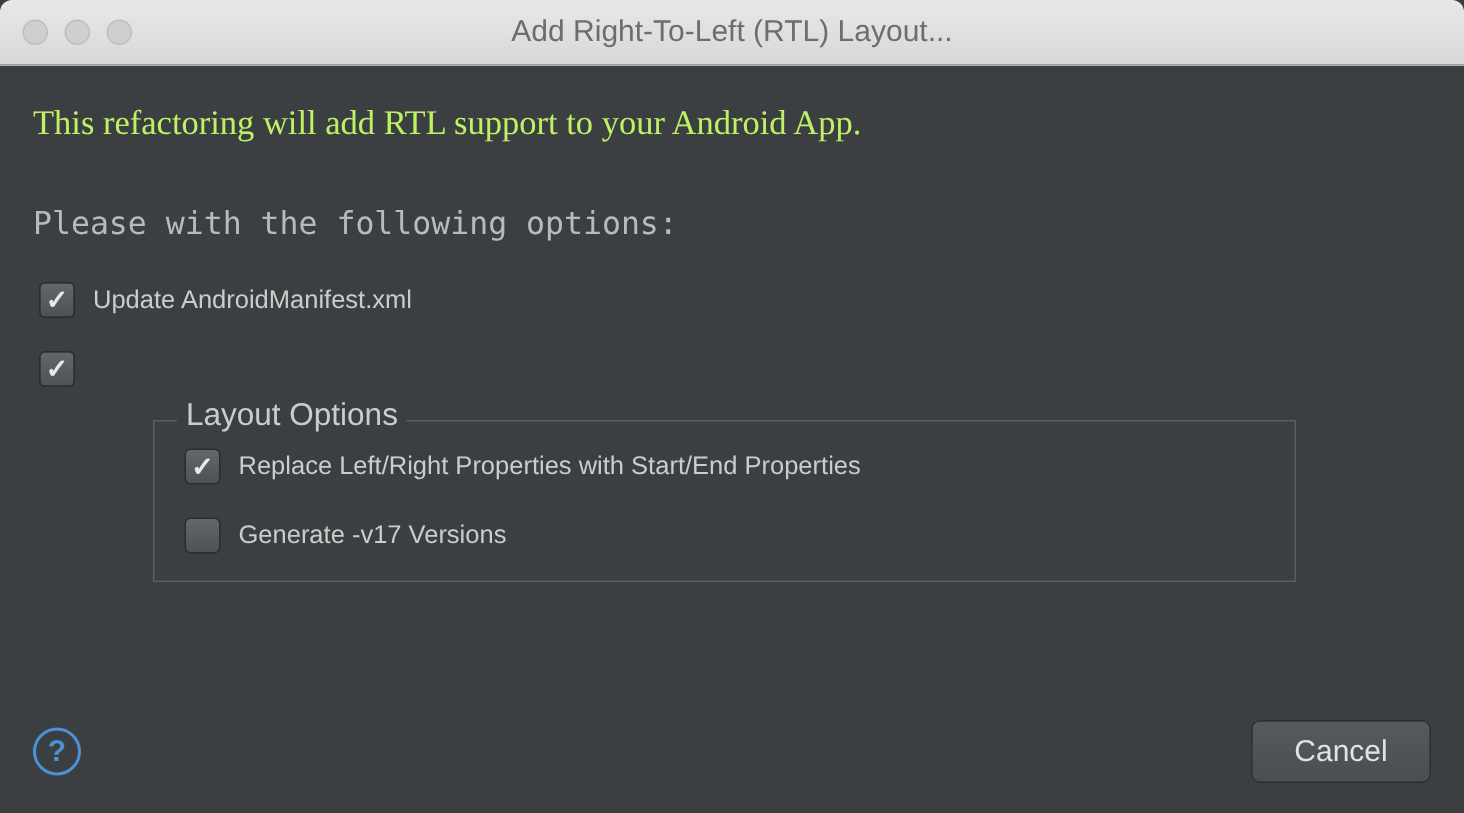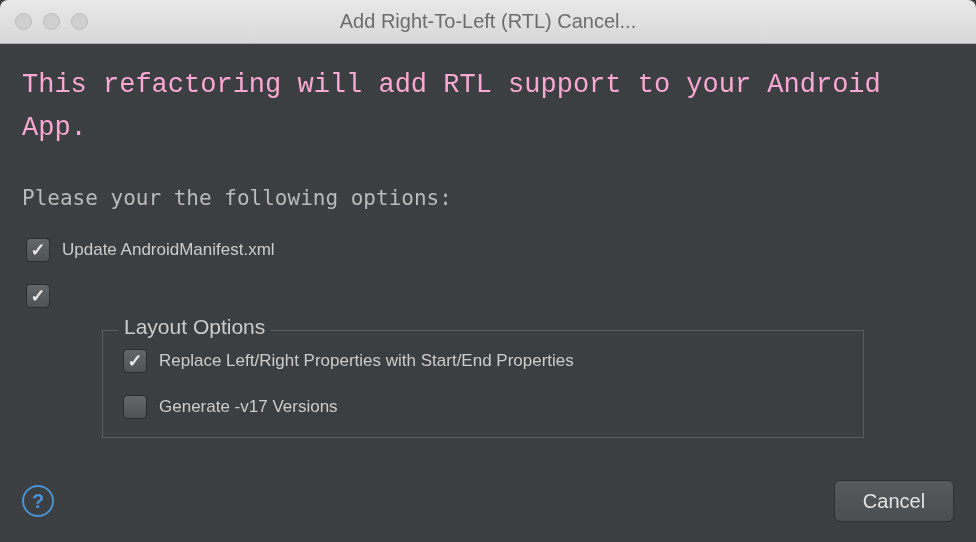--- a/index.html
+++ b/index.html
@@ -41,23 +41,23 @@
       flex: 1;
       text-align: center;
       font-size: 20px;
       color: #6d6d6d;
       font-weight: 400;
     }
     .content {
       padding: 20px 22px 0 22px;
     }
     .intro-line {
-      font-family: Liberation Mono, monospace;
-      color: #f9a8d4;
-      font-size: 27px;
+      font-family: Liberation Serif, serif;
+      color: #bef264;
+      font-size: 23px;
       line-height: 1.6;
       margin-bottom: 32px;
     }
     .prompt-line {
       font-family: "Menlo", "Consolas", monospace;
       color: #bababa;
       font-size: 21px;
       line-height: 1.6;
       margin-bottom: 22px;
     }
@@ -165,26 +165,26 @@
   </style>
 </head>
 <body>
 
 <div class="titlebar">
   <div class="traffic-lights">
     <div class="traffic-light"></div>
     <div class="traffic-light"></div>
     <div class="traffic-light"></div>
   </div>
-  <div class="title">Add Right-To-Left (RTL) Cancel...</div>
+  <div class="title">Add Right-To-Left (RTL) Layout...</div>
 </div>
 
 <div class="content">
   <div class="intro-line">This refactoring will add RTL support to your Android App.</div>
-  <div class="prompt-line">Please your the following options:</div>
+  <div class="prompt-line">Please with the following options:</div>
 
   <div class="checkbox-row">
     <div class="checkbox checked"></div>
     <div class="checkbox-label">Update AndroidManifest.xml</div>
   </div>
 
   <div class="checkbox-row">
     <div class="checkbox checked"></div>
   </div>
 

